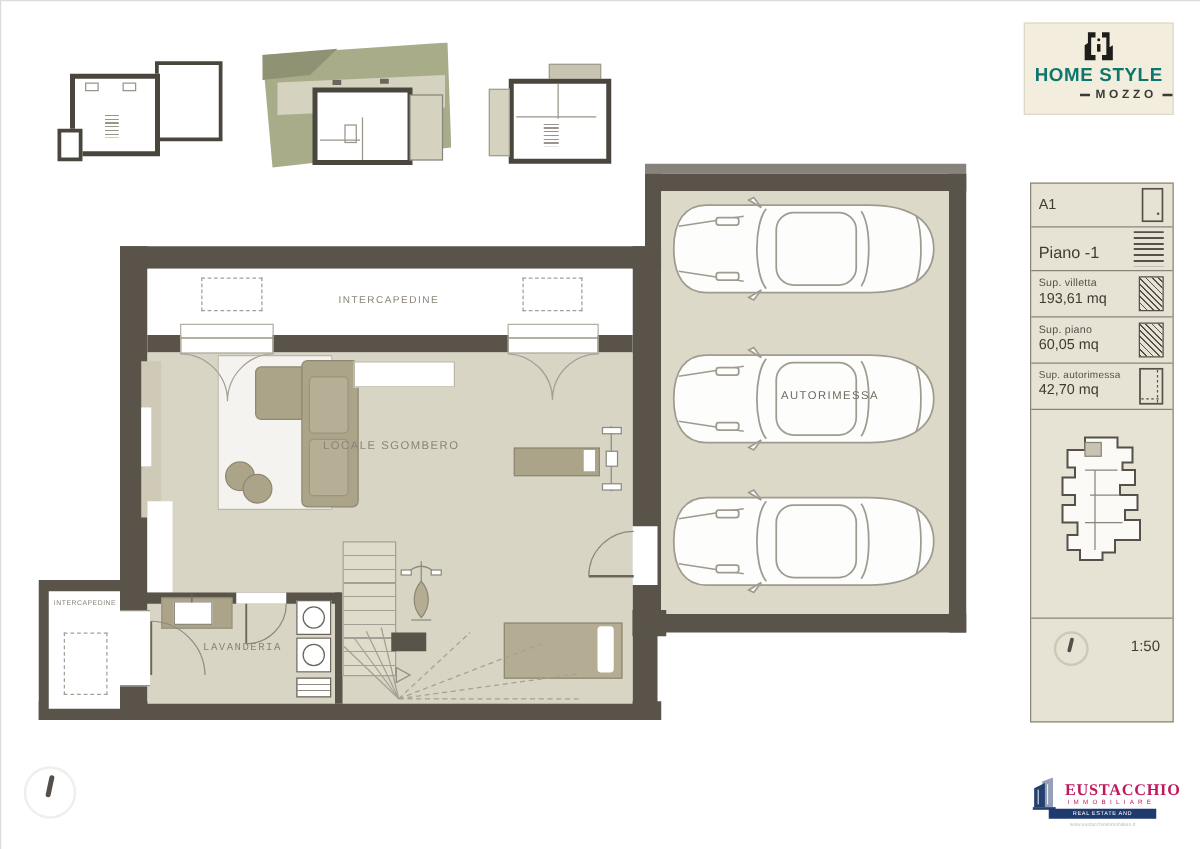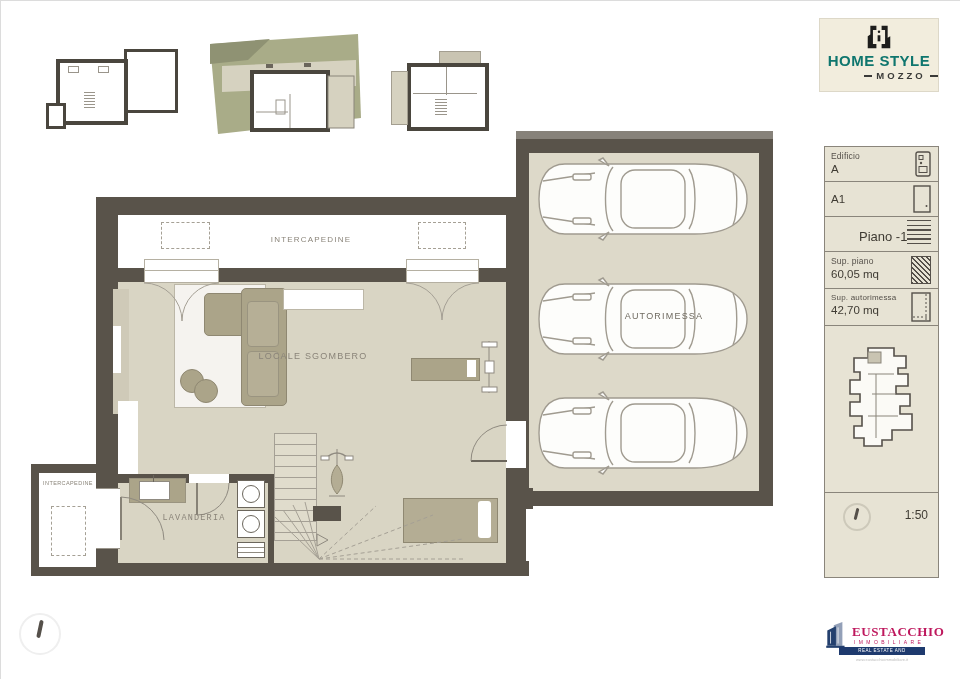--- a/index.html
+++ b/index.html
@@ -224,43 +224,36 @@
     <div id="brandname">HOME STYLE</div>
     <div id="brandsub">
       <span class="bar"></span>
       <span class="txt">MOZZO</span>
       <span class="bar"></span>
     </div>
   </div>
 
   <div id="panel">
     <div class="prow" style="height:35px;">
-      <div class="plab">Edificio</div>
-      <div class="pval">A</div>
-      <span class="picon">
-        <svg width="16" height="26" viewBox="0 0 16 26">
-          <rect x="1" y="1" width="14" height="24" rx="2" fill="none" stroke="#55504a" stroke-width="1.4"></rect>
-          <rect x="4" y="4.5" width="4" height="4" fill="none" stroke="#55504a"></rect>
-          <circle cx="6" cy="12" r="1.2" fill="#55504a"></circle>
-          <rect x="4" y="15.5" width="8" height="6" fill="none" stroke="#55504a"></rect>
-        </svg>
-      </span>
-    </div>
-    <div class="prow" style="height:35px;">
       <div class="pval" style="margin-top:7px;">A1</div>
       <span class="picon">
         <svg width="18" height="28" viewBox="0 0 18 28">
           <rect x="1" y="1" width="16" height="26" fill="none" stroke="#55504a" stroke-width="1.4"></rect>
           <circle cx="13.5" cy="21" r="1" fill="#55504a"></circle>
         </svg>
       </span>
     </div>
     <div class="prow" style="height:35px;">
-      <div class="pbig" style="margin-top:8px;margin-left:28px;">Piano -1</div>
+      <div class="pbig" style="margin-top:8px;">Piano -1</div>
       <span class="picon lines-icon"></span>
+    </div>
+    <div class="prow" style="height:37px;">
+      <div class="plab">Sup. villetta</div>
+      <div class="pval">193,61 mq</div>
+      <span class="picon hatch"></span>
     </div>
     <div class="prow" style="height:37px;">
       <div class="plab">Sup. piano</div>
       <div class="pval">60,05 mq</div>
       <span class="picon hatch"></span>
     </div>
     <div class="prow" style="height:37px;">
       <div class="plab" style="font-size:8px;">Sup. autorimessa</div>
       <div class="pval">42,70 mq</div>
       <span class="picon">

